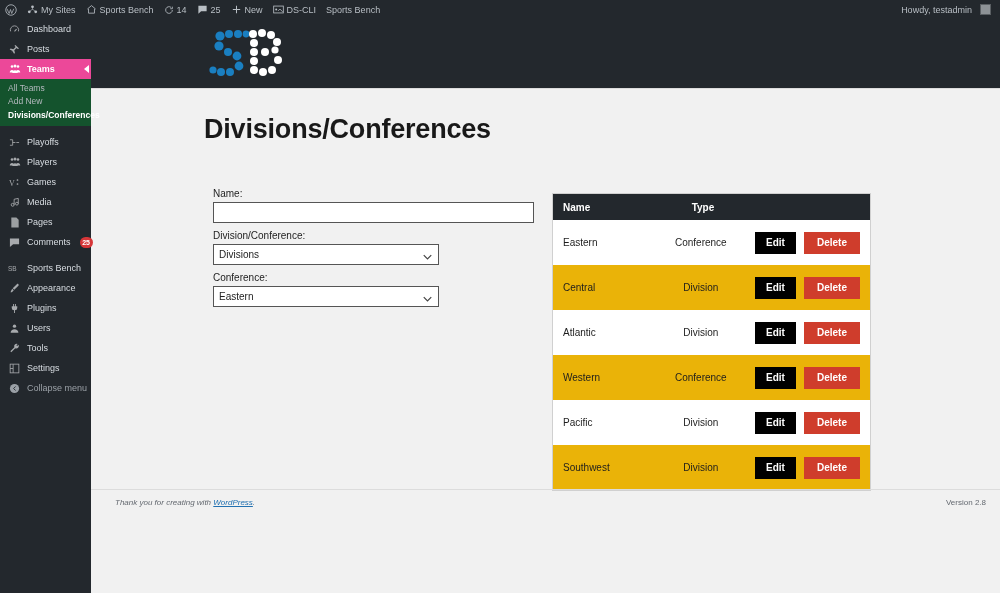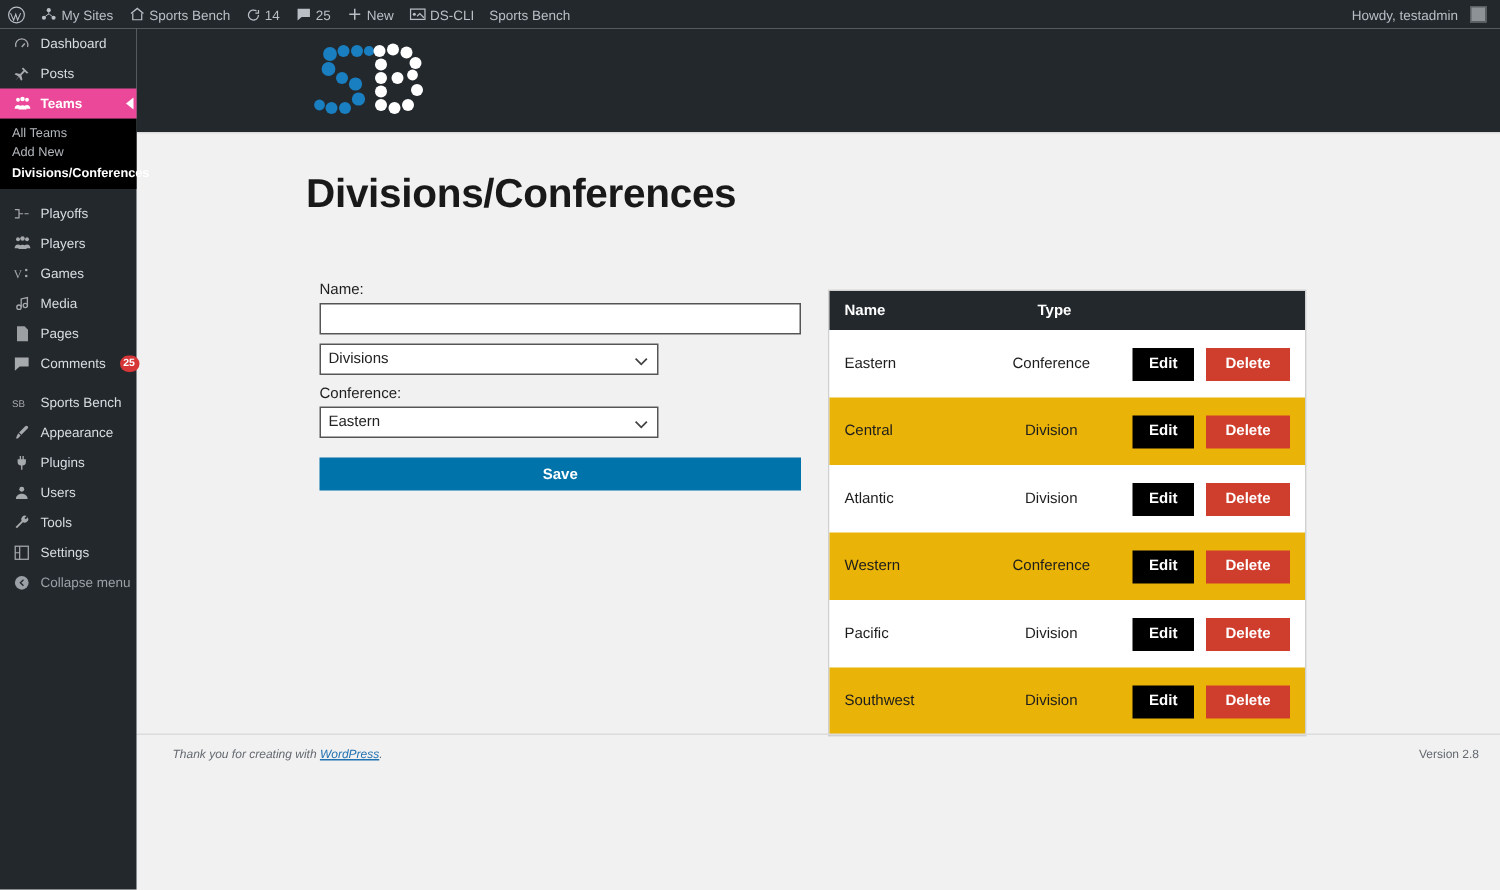--- a/index.html
+++ b/index.html
@@ -72,21 +72,21 @@
   .menu-item.active .m-ico { color:#fff; }
   .menu-arrow {
     position: absolute; right: 2px; top: 50%;
     transform: translateY(-50%);
     width: 0; height: 0;
     border-top: 4px solid transparent;
     border-bottom: 4px solid transparent;
     border-right: 5px solid #fff;
   }
   .menu-sep { height: 6px; }
-  .submenu { background: #000000; padding: 3px 0 4px 0; }
+  .submenu { background: #14532d; padding: 3px 0 4px 0; }
   .submenu-item {
     padding: 1px 6px 1px 8px;
     font-size: 8.5px;
     color: #b4b9be;
     line-height: 1.35;
   }
   .submenu-item.current { color:#fff; font-weight: bold; }
   .badge {
     display: inline-flex; align-items:center; justify-content:center;
     min-width: 13px; height: 11px;
@@ -548,20 +548,21 @@
 
   <div id="page-title">Divisions/Conferences</div>
 
   <div id="form">
 
     <div class="fld-label">Name:</div>
     <input class="txt-input" type="text" value="" style="">
 
     <div class="gap-s"></div>
 
+    <div class="fld-label">Division/Conference:</div>
     <div class="sel-wrap">
       <div class="sel-input">
         <span>Divisions</span>
       </div>
       <span class="sel-chev">
         <svg width="9" height="6" viewBox="0 0 12 8" fill="none" stroke="#444" stroke-width="1.6">
             <path d="M1 1.5L6 6.5 11 1.5"></path>
           </svg>
       </span>
     </div>
@@ -576,21 +577,20 @@
       <span class="sel-chev">
         <svg width="9" height="6" viewBox="0 0 12 8" fill="none" stroke="#444" stroke-width="1.6">
             <path d="M1 1.5L6 6.5 11 1.5"></path>
           </svg>
       </span>
     </div>
 
     <div class="gap-s"></div>
 
 
-    <div id="savebtn" style="background: rgb(0, 115, 170);">Save</div>
   </div>
 
   <div id="table">
     <div class="thead">
       <div class="th-name">Name</div>
       <div class="th-type">Type</div>
       <div class="th-act"></div>
     </div>
 
     <div class="trow">

